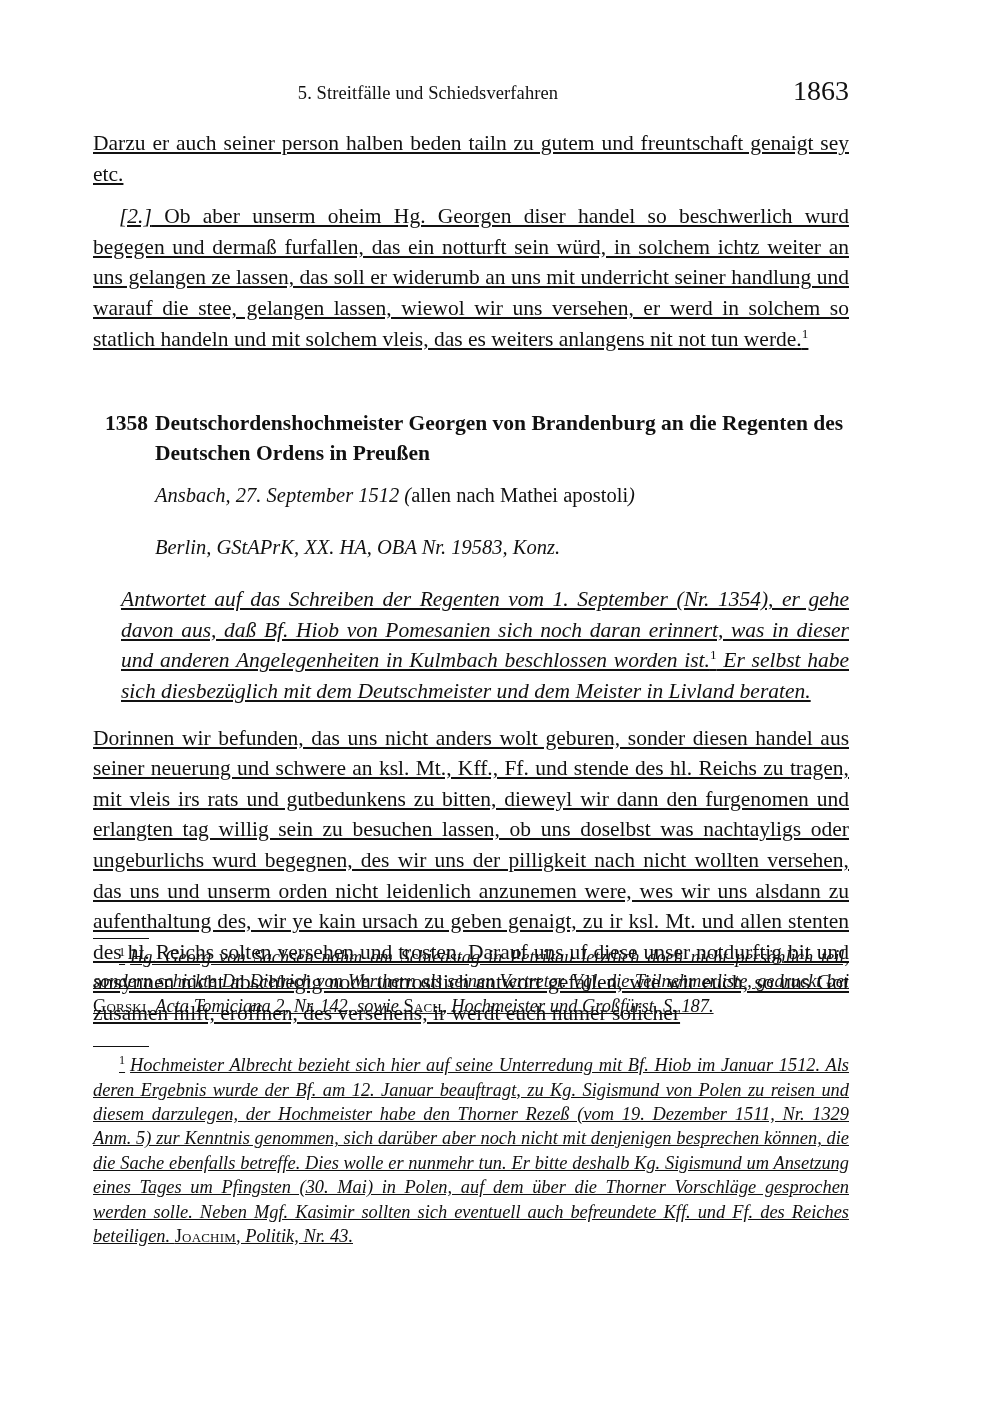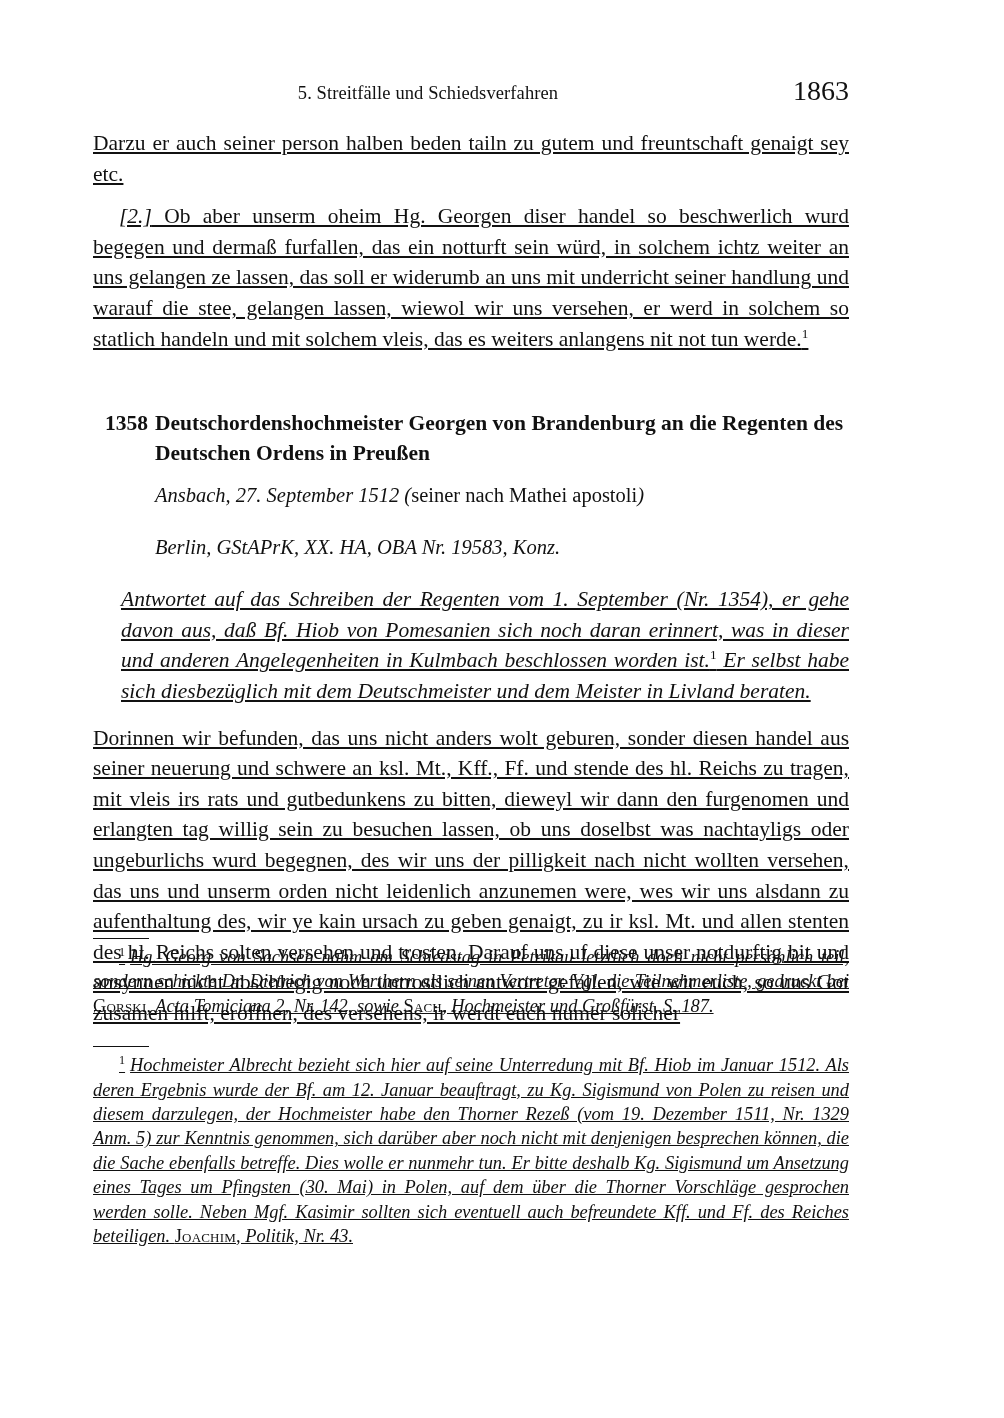--- a/index.html
+++ b/index.html
@@ -164,21 +164,21 @@
 
     <p class="body-para first-body"><span>Darzu er auch seiner person halben beden tailn zu gutem und freuntschaft genaigt sey etc.</span></p>
 
     <p class="body-para indent"><span class="italic">[2.]</span><span> Ob aber unserm oheim Hg. Georgen diser handel so beschwerlich wurd begegen und dermaß furfallen, das ein notturft sein würd, in solchem ichtz weiter an uns gelangen ze lassen, das soll er widerumb an uns mit underricht seiner handlung und warauf die stee, gelangen lassen, wiewol wir uns versehen, er werd in solchem so statlich handeln und mit solchem vleis, das es weiters anlangens nit not tun werde.</span><sup>1</sup></p>
 
     <div class="doc-heading">
       <span class="doc-number">1358</span>
       <span class="doc-title">Deutschordenshochmeister Georgen von Brandenburg an die Regenten des Deutschen Ordens in Preußen</span>
     </div>
 
-    <div class="headnote"><span>Ansbach, 27. September 1512 (</span><span class="roman">seiner nach Mathei apostoli</span><span>)</span></div>
+    <div class="headnote"><span>Ansbach, 27. September 1512 (</span><span class="roman">allen nach Mathei apostoli</span><span>)</span></div>
 
     <div class="headnote">Berlin, GStAPrK, XX. HA, OBA Nr. 19583, Konz.</div>
 
 
     <p class="regest regest-block"><span>Antwortet auf das Schreiben der Regenten vom 1. September (Nr. 1354), er gehe davon aus, daß Bf. Hiob von Pomesanien sich noch daran erinnert, was in dieser und anderen Angelegenheiten in Kulmbach beschlossen worden ist.</span><sup>1</sup><span> Er selbst habe sich diesbezüglich mit dem Deutschmeister und dem Meister in Livland beraten.</span></p>
 
     <p class="body-para after-regest"><span>Dorinnen wir befunden, das uns nicht anders wolt geburen, sonder diesen handel aus seiner neuerung und schwere an ksl. Mt., Kff., Ff. und stende des hl. Reichs zu tragen, mit vleis irs rats und gutbedunkens zu bitten, dieweyl wir dann den furgenomen und erlangten tag willig sein zu besuchen lassen, ob uns doselbst was nachtayligs oder ungeburlichs wurd begegnen, des wir uns der pilligkeit nach nicht wollten versehen, das uns und unserm orden nicht leidenlich anzunemen were, wes wir uns alsdann zu aufenthaltung des, wir ye kain ursach zu geben genaigt, zu ir ksl. Mt. und allen stenten des hl. Reichs solten versehen und trosten. Darauf uns uf diese unser notdurftig bit und ansynnen nicht abschlegig noch untrostlich antwort gefallen, wie wir euch, so uns Got zusamen hilft, eroffnen, des versehens, ir werdt euch numer solicher</span></p>
 
   </div>
 

